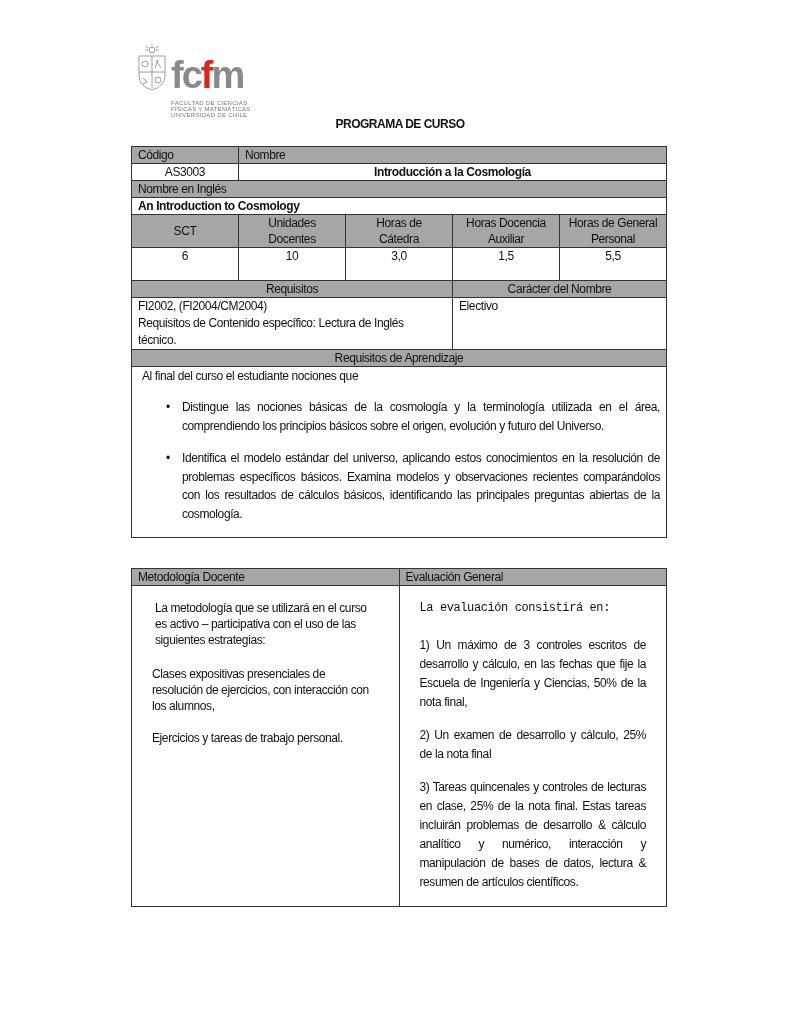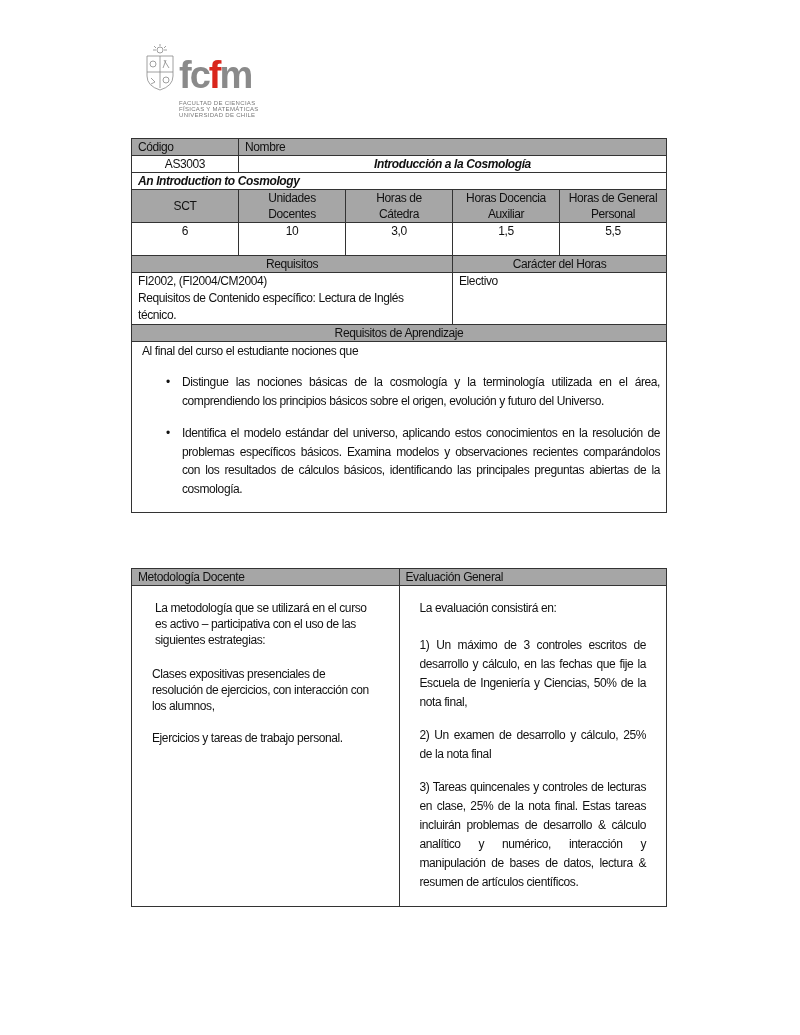--- a/index.html
+++ b/index.html
@@ -1,34 +1,34 @@
 <!DOCTYPE html>
 <html><head>
   <meta charset="utf-8">
   <style>
     html, body { margin: 0; padding: 0; background: #ffffff; }
     body { width: 800px; height: 1035px; position: relative; font-family: "Liberation Sans", sans-serif; color: #111; overflow: hidden; }
     .page { position: absolute; left: 0; top: 0; width: 800px; height: 1035px; }
 
     
-    .logo { position: absolute; left: 144px; top: 44px; width: 120px; height: 74px; }
+    .logo { position: absolute; left: 136px; top: 44px; width: 120px; height: 74px; }
     .crest { position: absolute; left: 0; top: 0; width: 32px; height: 48px; }
     .fcfm { position: absolute; left: 35px; top: 12px; font-family: "Liberation Sans", sans-serif; font-size: 38px; font-weight: bold; letter-spacing: -2px; color: #8a8a8a; line-height: 38px; }
     .fcfm .red { color: #d9261c; }
     .logo-sub { position: absolute; left: 35px; top: 56px; font-size: 6px; line-height: 6.2px; color: #777; letter-spacing: 0.3px; white-space: nowrap; }
 
     .doc-title { position: absolute; left: 0; width: 800px; top: 117px; text-align: center; font-size: 12px; font-weight: bold; letter-spacing: -0.5px; }
 
     table { border-collapse: collapse; position: absolute; left: 131px; width: 536px; font-size: 12px; letter-spacing: -0.4px; }
     td { border: 1.5px solid #333; padding: 0 6px; vertical-align: top; line-height: 16px; }
     .gray { background: #a6a6a6; }
     .center { text-align: center; }
-    .bold { font-weight: bold; font-style: italic; }
+    .bold { font-weight: bold; }
 
-    #t1 { top: 138px; }
+    #t1 { top: 146px; }
     #t2 { top: 568px; }
 
     .hrs td { vertical-align: middle; }
     .rq { line-height: 17px; }
     ul { margin: 0; padding: 0; list-style: none; }
     .res-intro { padding-top: 1px; padding-left: 4px; }
     .bullet { position: relative; padding-left: 44px; margin-top: 14px; text-align: justify; line-height: 18.5px; padding-right: 0; }
     .bullet .dot { position: absolute; left: 28px; top: 0; }
     .eval p, .met p { margin: 14px; }
     .eval { text-align: justify; line-height: 19px; }
@@ -60,37 +60,41 @@
       </g>
     </svg>
     <div class="fcfm"><span>fc</span><span class="red">f</span><span>m</span></div>
     <div class="logo-sub">
       <div>FACULTAD DE CIENCIAS</div>
       <div>FÍSICAS Y MATEMÁTICAS</div>
       <div>UNIVERSIDAD DE CHILE</div>
     </div>
   </div>
 
+  <div class="doc-title">PROGRAMA DE CURSO</div>
 
   <table id="t1">
     <colgroup>
       <col style="width:20%">
         <col style="width:20%">
         <col style="width:20%">
         <col style="width:20%">
         <col style="width:20%">
     </colgroup>
     <tbody>
         <tr class="gray">
       <td style="width:60px;">Código</td>
       <td colspan="4">Nombre</td>
     </tr>
     <tr>
       <td class="center">AS3003</td>
       <td colspan="4" class="center bold">Introducción a la Cosmología</td>
+    </tr>
+    <tr class="gray">
+      <td colspan="5">Nombre en Inglés</td>
     </tr>
     <tr>
       <td colspan="5" class="bold">An Introduction to Cosmology</td>
     </tr>
     <tr class="gray hrs" style="height:30px;">
       <td class="center"><span>SCT</span></td>
       <td class="center">
             <div>Unidades</div>
             <div>Docentes</div>
           </td>
@@ -109,21 +113,21 @@
     </tr>
     <tr style="height:33px;">
       <td class="center">6</td>
       <td class="center">10</td>
       <td class="center">3,0</td>
       <td class="center">1,5</td>
       <td class="center">5,5</td>
     </tr>
     <tr class="gray">
       <td colspan="3" class="center">Requisitos</td>
-      <td colspan="2" class="center">Carácter del Horas</td>
+      <td colspan="2" class="center">Carácter del Nombre</td>
     </tr>
     <tr>
       <td colspan="3" class="rq">
         <div>FI2002, (FI2004/CM2004)</div>
         <div>Requisitos de Contenido específico: Lectura de Inglés</div>
         <div>técnico.</div>
       </td>
       <td colspan="2" class="rq">Electivo</td>
     </tr>
     <tr class="gray">
@@ -151,21 +155,21 @@
       <td>Metodología Docente</td>
       <td>Evaluación General</td>
     </tr>
     <tr>
       <td class="met" style="height:296px;">
         <p style="padding-left:3px;">La metodología que se utilizará en el curso es activo – participativa con el uso de las siguientes estrategias:</p>
         <p class="blk" style="margin-top:18px;">Clases expositivas presenciales de resolución de ejercicios, con interacción con los alumnos,</p>
         <p class="blk">Ejercicios y tareas de trabajo personal.</p>
       </td>
       <td class="eval">
-        <p style="line-height:17px;">La evaluación consistirá en:</p>
+        <p style="line-height:17px;font-family:Liberation Mono, monospace;">La evaluación consistirá en:</p>
         <p class="blk" style="margin-top:19px;">1) Un máximo de 3 controles escritos de desarrollo y cálculo, en las fechas que fije la Escuela de Ingeniería y Ciencias, 50% de la nota final,</p>
         <p class="blk">2) Un examen de desarrollo y cálculo, 25% de la nota final</p>
         <p class="blk">3) Tareas quincenales y controles de lecturas en clase, 25% de la nota final. Estas tareas incluirán problemas de desarrollo &amp; cálculo analítico y numérico, interacción y manipulación de bases de datos, lectura &amp; resumen de artículos científicos.</p>
       </td>
     </tr>
   </tbody>
     </table>
 
 </div>
 

